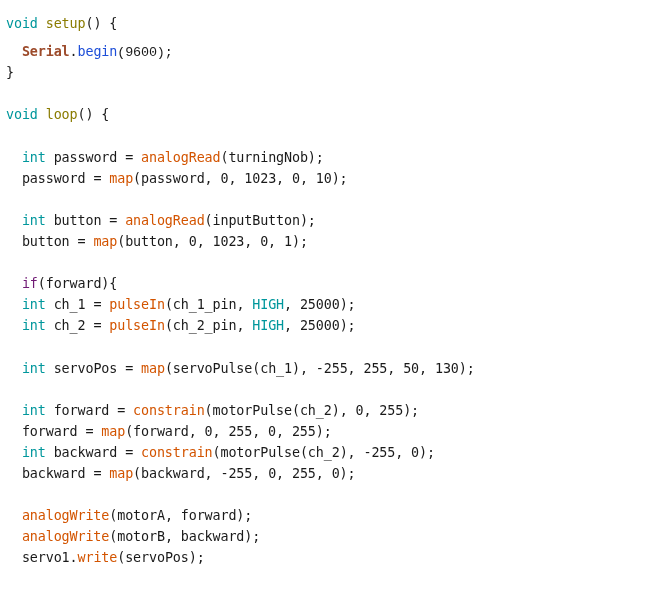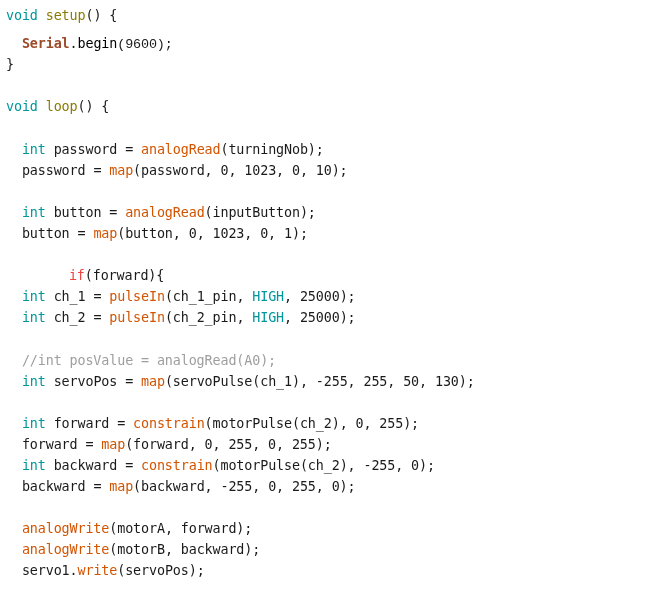--- a/index.html
+++ b/index.html
@@ -32,37 +32,36 @@
     color: #1a1a1a;
   }
   .code-line:first-child { padding-top: 7px; height: 28.1px; }
   .tok { font-family: inherit; white-space: pre; } 
   .plain   { color: #1a1a1a; }
 </style>
 </head>
 <body>
 
 <div id="code-listing">
-    <div class="code-line" style="padding-top: 5px; height: 28.1px;"><span class="tok" style="color: rgb(0, 151, 156);">void</span><span class="tok" style="color: rgb(26, 26, 26);"> </span><span class="tok" style="color: rgb(138, 123, 0);">setup</span><span class="tok" style="color: rgb(26, 26, 26);">() {</span></div>
-    <div class="code-line"><span class="tok" style="color: rgb(26, 26, 26);">  </span><span class="tok" style="color: rgb(156, 74, 42); font-weight: bold;">Serial</span><span class="tok" style="color: rgb(26, 26, 26);">.</span><span class="tok" style="color: #000000;">begin</span><span class="tok" style="color: rgb(26, 26, 26); font-family: Liberation Mono, monospace;">(9600);</span></div>
+    <div class="code-line" style="padding-top: 13px; height: 28.1px;"><span class="tok" style="color: rgb(0, 151, 156);">void</span><span class="tok" style="color: rgb(26, 26, 26);"> </span><span class="tok" style="color: rgb(138, 123, 0);">setup</span><span class="tok" style="color: rgb(26, 26, 26);">() {</span></div>
+    <div class="code-line"><span class="tok" style="color: rgb(26, 26, 26);">  </span><span class="tok" style="color: rgb(156, 74, 42); font-weight: bold;">Serial</span><span class="tok" style="color: rgb(26, 26, 26);">.</span><span class="tok" style="color: #1d4ed8;">begin</span><span class="tok" style="color: rgb(26, 26, 26); font-family: Liberation Mono, monospace;">(9600);</span></div>
     <div class="code-line"><span class="tok" style="color: rgb(26, 26, 26);">}</span></div>
     <div class="code-line"> </div>
     <div class="code-line"><span class="tok" style="color: rgb(0, 151, 156);">void</span><span class="tok" style="color: rgb(26, 26, 26);"> </span><span class="tok" style="color: rgb(138, 123, 0);">loop</span><span class="tok" style="color: rgb(26, 26, 26);">() {</span></div>
     <div class="code-line"> </div>
     <div class="code-line"><span class="tok" style="color: rgb(26, 26, 26);">  </span><span class="tok" style="color: rgb(0, 151, 156);">int</span><span class="tok" style="color: rgb(26, 26, 26);"> </span><span class="tok" style="color: rgb(26, 26, 26);">password</span><span class="tok" style="color: rgb(26, 26, 26);"> = </span><span class="tok" style="color: rgb(211, 84, 0);">analogRead</span><span class="tok" style="color: rgb(26, 26, 26);">(</span><span class="tok" style="color: rgb(26, 26, 26);">turningNob</span><span class="tok" style="color: rgb(26, 26, 26);">);</span></div>
     <div class="code-line"><span class="tok" style="color: rgb(26, 26, 26);">  </span><span class="tok" style="color: rgb(26, 26, 26);">password</span><span class="tok" style="color: rgb(26, 26, 26);"> = </span><span class="tok" style="color: rgb(211, 84, 0);">map</span><span class="tok" style="color: rgb(26, 26, 26);">(</span><span class="tok" style="color: rgb(26, 26, 26);">password</span><span class="tok" style="color: rgb(26, 26, 26);">, 0, 1023, 0, 10);</span></div>
     <div class="code-line"> </div>
     <div class="code-line"><span class="tok" style="color: rgb(26, 26, 26);">  </span><span class="tok" style="color: rgb(0, 151, 156);">int</span><span class="tok" style="color: rgb(26, 26, 26);"> </span><span class="tok" style="color: rgb(26, 26, 26);">button</span><span class="tok" style="color: rgb(26, 26, 26);"> = </span><span class="tok" style="color: rgb(211, 84, 0);">analogRead</span><span class="tok" style="color: rgb(26, 26, 26);">(</span><span class="tok" style="color: rgb(26, 26, 26);">inputButton</span><span class="tok" style="color: rgb(26, 26, 26);">);</span></div>
     <div class="code-line"><span class="tok" style="color: rgb(26, 26, 26);">  </span><span class="tok" style="color: rgb(26, 26, 26);">button</span><span class="tok" style="color: rgb(26, 26, 26);"> = </span><span class="tok" style="color: rgb(211, 84, 0);">map</span><span class="tok" style="color: rgb(26, 26, 26);">(</span><span class="tok" style="color: rgb(26, 26, 26);">button</span><span class="tok" style="color: rgb(26, 26, 26);">, 0, 1023, 0, 1);</span></div>
     <div class="code-line"> </div>
-    <div class="code-line"><span class="tok" style="color: rgb(26, 26, 26);">  </span><span class="tok" style="color: #ef4444; margin-left: 47px;">if</span><span class="tok" style="color: rgb(26, 26, 26);">(</span><span class="tok" style="color: rgb(26, 26, 26);">forward</span><span class="tok" style="color: rgb(26, 26, 26);">){</span></div>
+    <div class="code-line"><span class="tok" style="color: rgb(26, 26, 26);">  </span><span class="tok" style="color: #701a75;">if</span><span class="tok" style="color: rgb(26, 26, 26);">(</span><span class="tok" style="color: rgb(26, 26, 26);">forward</span><span class="tok" style="color: rgb(26, 26, 26);">){</span></div>
     <div class="code-line"><span class="tok" style="color: rgb(26, 26, 26);">  </span><span class="tok" style="color: rgb(0, 151, 156);">int</span><span class="tok" style="color: rgb(26, 26, 26);"> </span><span class="tok" style="color: rgb(26, 26, 26);">ch_1</span><span class="tok" style="color: rgb(26, 26, 26);"> = </span><span class="tok" style="color: rgb(211, 84, 0);">pulseIn</span><span class="tok" style="color: rgb(26, 26, 26);">(</span><span class="tok" style="color: rgb(26, 26, 26);">ch_1_pin</span><span class="tok" style="color: rgb(26, 26, 26);">, </span><span class="tok" style="color: rgb(0, 151, 156);">HIGH</span><span class="tok" style="color: rgb(26, 26, 26);">, 25000);</span></div>
     <div class="code-line"><span class="tok" style="color: rgb(26, 26, 26);">  </span><span class="tok" style="color: rgb(0, 151, 156);">int</span><span class="tok" style="color: rgb(26, 26, 26);"> </span><span class="tok" style="color: rgb(26, 26, 26);">ch_2</span><span class="tok" style="color: rgb(26, 26, 26);"> = </span><span class="tok" style="color: rgb(211, 84, 0);">pulseIn</span><span class="tok" style="color: rgb(26, 26, 26);">(</span><span class="tok" style="color: rgb(26, 26, 26);">ch_2_pin</span><span class="tok" style="color: rgb(26, 26, 26);">, </span><span class="tok" style="color: rgb(0, 151, 156);">HIGH</span><span class="tok" style="color: rgb(26, 26, 26);">, 25000);</span></div>
     <div class="code-line"> </div>
-    <div class="code-line"><span class="tok plain">  </span><span class="tok" style="color: rgb(158, 158, 158);">//int posValue = analogRead(A0);</span></div>
     <div class="code-line"><span class="tok" style="color: rgb(26, 26, 26);">  </span><span class="tok" style="color: rgb(0, 151, 156);">int</span><span class="tok" style="color: rgb(26, 26, 26);"> </span><span class="tok" style="color: rgb(26, 26, 26);">servoPos</span><span class="tok" style="color: rgb(26, 26, 26);"> = </span><span class="tok" style="color: rgb(211, 84, 0);">map</span><span class="tok" style="color: rgb(26, 26, 26);">(</span><span class="tok" style="color: rgb(26, 26, 26);">servoPulse</span><span class="tok" style="color: rgb(26, 26, 26);">(</span><span class="tok" style="color: rgb(26, 26, 26);">ch_1</span><span class="tok" style="color: rgb(26, 26, 26);">), -255, 255, 50, 130);</span></div>
     <div class="code-line"> </div>
     <div class="code-line"><span class="tok" style="color: rgb(26, 26, 26);">  </span><span class="tok" style="color: rgb(0, 151, 156);">int</span><span class="tok" style="color: rgb(26, 26, 26);"> </span><span class="tok" style="color: rgb(26, 26, 26);">forward</span><span class="tok" style="color: rgb(26, 26, 26);"> = </span><span class="tok" style="color: rgb(211, 84, 0);">constrain</span><span class="tok" style="color: rgb(26, 26, 26);">(</span><span class="tok" style="color: rgb(26, 26, 26);">motorPulse</span><span class="tok" style="color: rgb(26, 26, 26);">(</span><span class="tok" style="color: rgb(26, 26, 26);">ch_2</span><span class="tok" style="color: rgb(26, 26, 26);">), 0, 255);</span></div>
     <div class="code-line"><span class="tok" style="color: rgb(26, 26, 26);">  </span><span class="tok" style="color: rgb(26, 26, 26);">forward</span><span class="tok" style="color: rgb(26, 26, 26);"> = </span><span class="tok" style="color: rgb(211, 84, 0);">map</span><span class="tok" style="color: rgb(26, 26, 26);">(</span><span class="tok" style="color: rgb(26, 26, 26);">forward</span><span class="tok" style="color: rgb(26, 26, 26);">, 0, 255, 0, 255);</span></div>
     <div class="code-line"><span class="tok" style="color: rgb(26, 26, 26);">  </span><span class="tok" style="color: rgb(0, 151, 156);">int</span><span class="tok" style="color: rgb(26, 26, 26);"> </span><span class="tok" style="color: rgb(26, 26, 26);">backward</span><span class="tok" style="color: rgb(26, 26, 26);"> = </span><span class="tok" style="color: rgb(211, 84, 0);">constrain</span><span class="tok" style="color: rgb(26, 26, 26);">(</span><span class="tok" style="color: rgb(26, 26, 26);">motorPulse</span><span class="tok" style="color: rgb(26, 26, 26);">(</span><span class="tok" style="color: rgb(26, 26, 26);">ch_2</span><span class="tok" style="color: rgb(26, 26, 26);">), -255, 0);</span></div>
     <div class="code-line"><span class="tok" style="color: rgb(26, 26, 26);">  </span><span class="tok" style="color: rgb(26, 26, 26);">backward</span><span class="tok" style="color: rgb(26, 26, 26);"> = </span><span class="tok" style="color: rgb(211, 84, 0);">map</span><span class="tok" style="color: rgb(26, 26, 26);">(</span><span class="tok" style="color: rgb(26, 26, 26);">backward</span><span class="tok" style="color: rgb(26, 26, 26);">, -255, 0, 255, 0);</span></div>
     <div class="code-line"> </div>
     <div class="code-line"><span class="tok" style="color: rgb(26, 26, 26);">  </span><span class="tok" style="color: rgb(211, 84, 0);">analogWrite</span><span class="tok" style="color: rgb(26, 26, 26);">(</span><span class="tok" style="color: rgb(26, 26, 26);">motorA</span><span class="tok" style="color: rgb(26, 26, 26);">, </span><span class="tok" style="color: rgb(26, 26, 26);">forward</span><span class="tok" style="color: rgb(26, 26, 26);">);</span></div>
     <div class="code-line"><span class="tok" style="color: rgb(26, 26, 26);">  </span><span class="tok" style="color: rgb(211, 84, 0);">analogWrite</span><span class="tok" style="color: rgb(26, 26, 26);">(</span><span class="tok" style="color: rgb(26, 26, 26);">motorB</span><span class="tok" style="color: rgb(26, 26, 26);">, </span><span class="tok" style="color: rgb(26, 26, 26);">backward</span><span class="tok" style="color: rgb(26, 26, 26);">);</span></div>
     <div class="code-line"><span class="tok" style="color: rgb(26, 26, 26);">  </span><span class="tok" style="color: rgb(26, 26, 26);">servo1</span><span class="tok" style="color: rgb(26, 26, 26);">.</span><span class="tok" style="color: rgb(211, 84, 0);">write</span><span class="tok" style="color: rgb(26, 26, 26);">(</span><span class="tok" style="color: rgb(26, 26, 26);">servoPos</span><span class="tok" style="color: rgb(26, 26, 26);">);</span></div>

